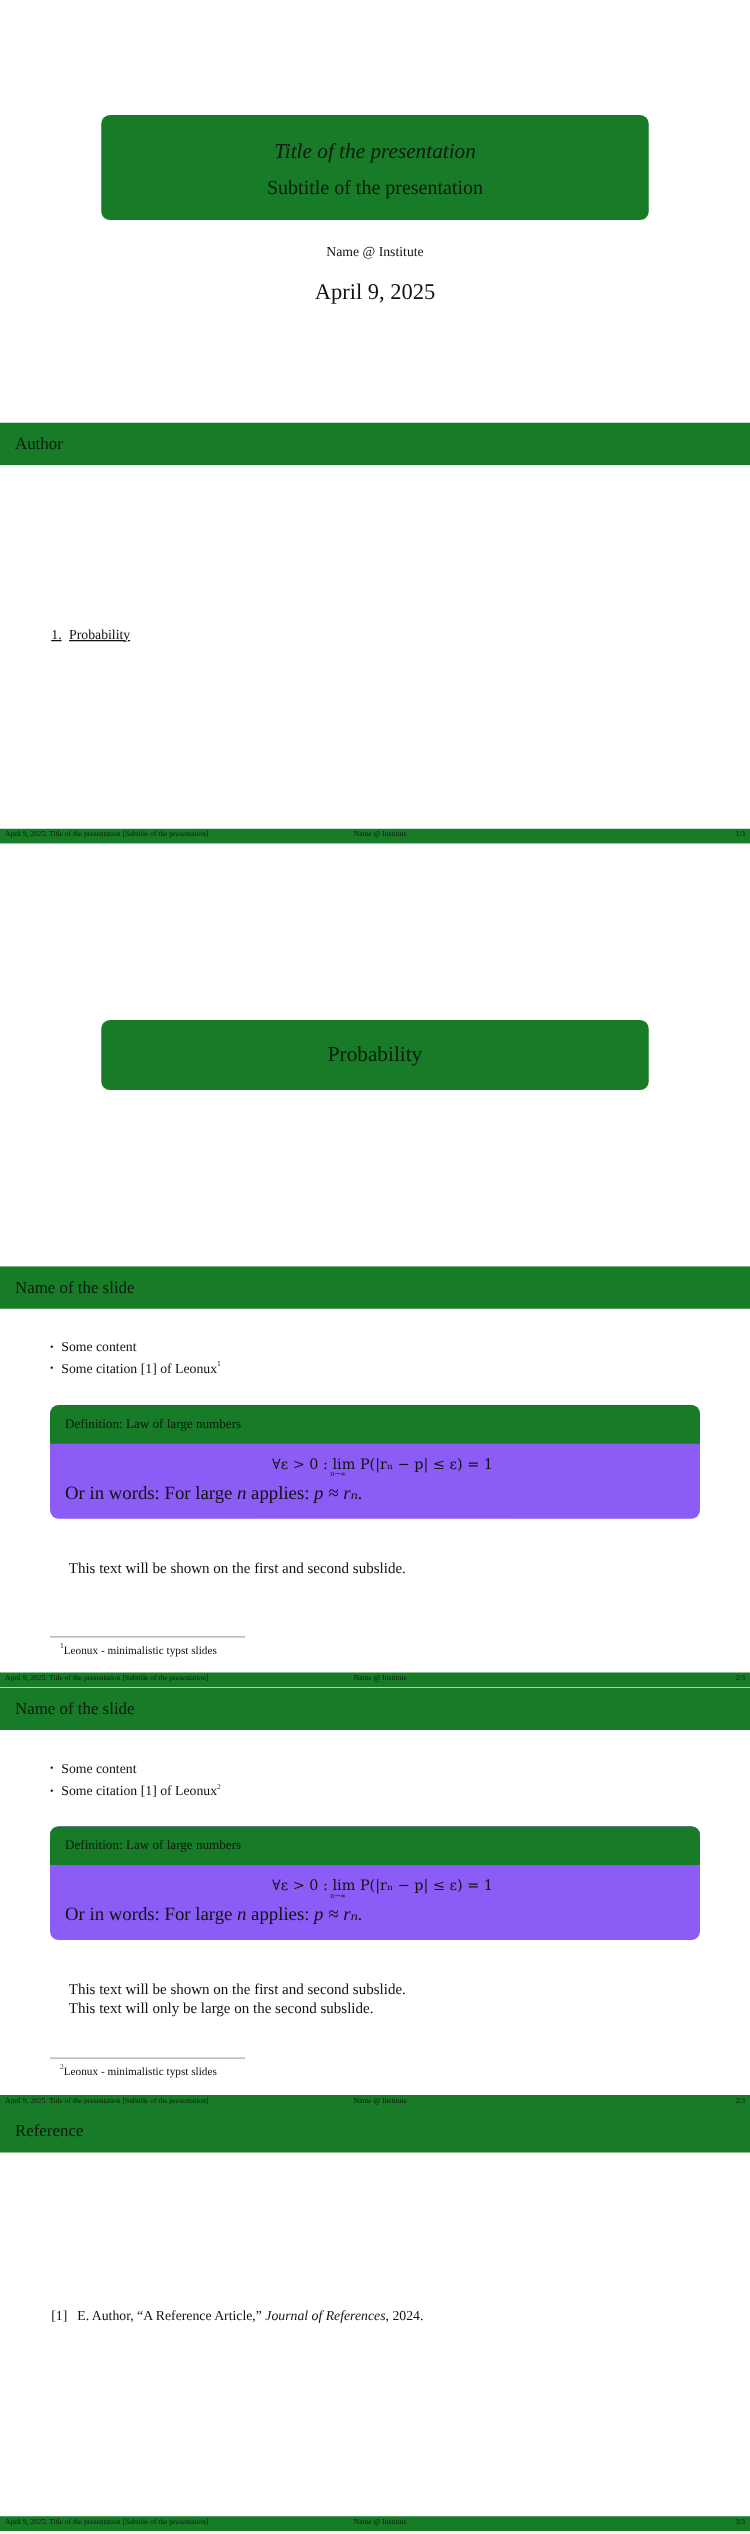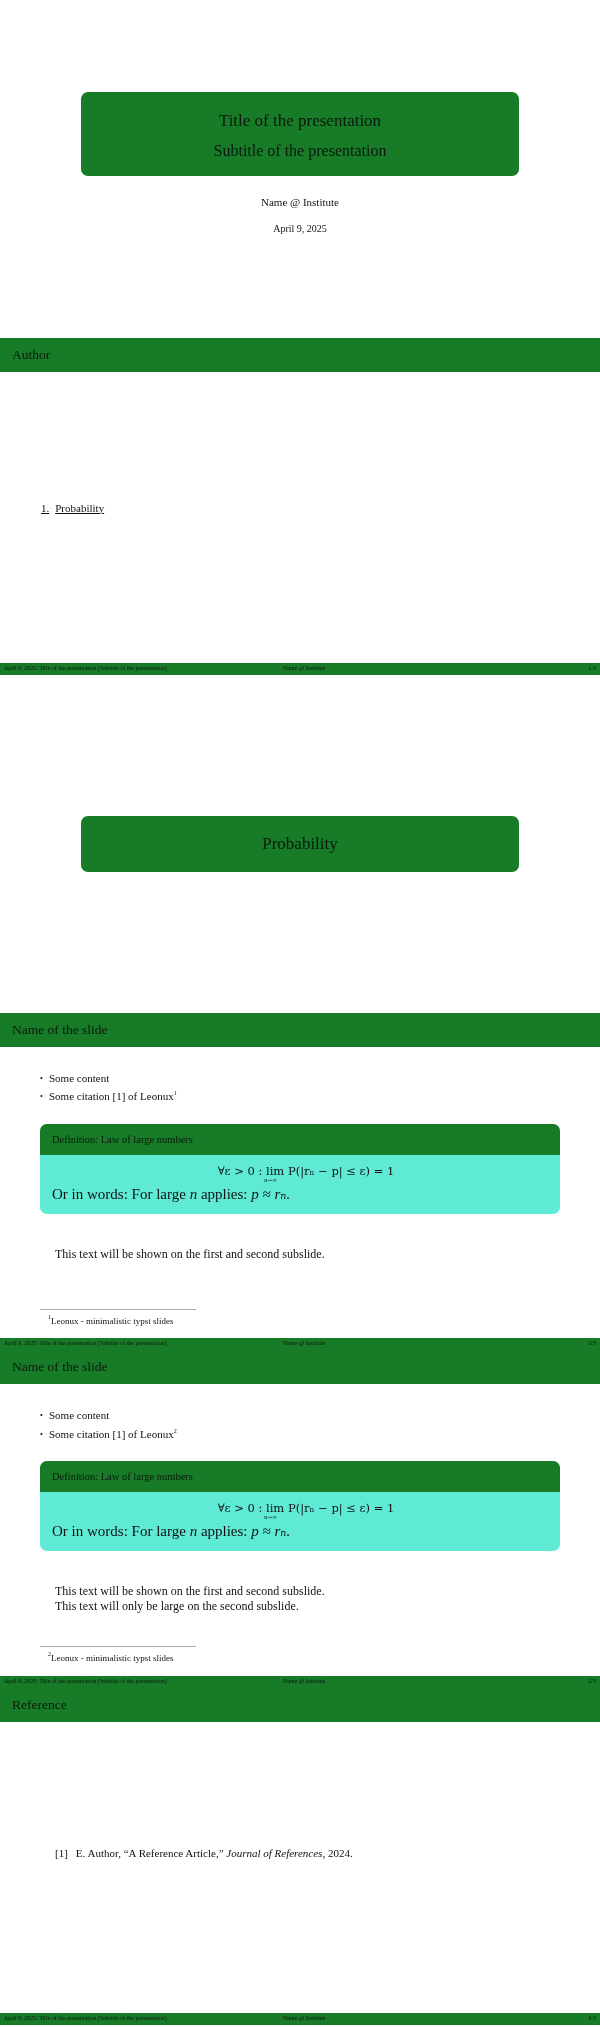--- a/index.html
+++ b/index.html
@@ -3,24 +3,24 @@
 <meta charset="utf-8">
 <style>
   * { box-sizing: border-box; margin: 0; padding: 0; }
   html, body { width: 600px; background: #ffffff; }
   body { font-family: "Liberation Serif", "DejaVu Serif", serif; color: #111; }
   .slide { position: relative; width: 600px; height: 337.5px; background: #fff; overflow: hidden; }
   .green { background: #177b28; }
 
   
   .title-box { position: absolute; left: 81px; top: 92px; width: 438px; height: 84px; border-radius: 7px; text-align: center; }
-  .title-box .t { font-size: 17px; margin-top: 19px; color: #0b1a0d; }
+  .title-box .t { font-size: 17px; margin-top: 19px; color: #0b1a0d; font-style: italic; }
   .title-box .s { font-size: 16px; margin-top: 11px; color: #0b1a0d; }
   .author { position: absolute; top: 196px; width: 100%; text-align: center; font-size: 11px; }
-  .date { position: absolute; top: 223px; width: 100%; text-align: center; font-size: 10px; }
+  .date { position: absolute; top: 223px; width: 100%; text-align: center; font-size: 18px; }
 
   
   .hdr { position: absolute; left: 0; top: 0; width: 100%; height: 34px; }
   .hdr span { position: absolute; left: 12px; top: 9px; font-size: 13.5px; color: #0b1a0d; }
 
   
   .ftr { position: absolute; left: 0; bottom: 0; width: 100%; height: 12px; font-size: 6px; color: #0b1a0d; }
   .ftr .l { position: absolute; left: 4px; top: 2px; }
   .ftr .c { position: absolute; left: 283px; top: 2px; }
   .ftr .r { position: absolute; right: 4px; top: 2px; }
@@ -30,32 +30,32 @@
   .toc .num { margin-right: 6px; }
 
   
   .section-box { position: absolute; left: 81px; top: 141px; width: 438px; height: 56px; border-radius: 7px; text-align: center; }
   .section-box span { display: block; margin-top: 18px; font-size: 17px; color: #0b1a0d; }
 
   
   .bullets { position: absolute; left: 40px; top: 58px; font-size: 11px; list-style: none; line-height: 14.5px; }
   .bullets li::before { content: "•"; display: inline-block; width: 9px; font-size: 8px; vertical-align: 1px; }
   sup { font-size: 6px; vertical-align: 5px; }
-  .defbox { position: absolute; left: 40px; top: 111px; width: 520px; border-radius: 7px; overflow: hidden; background: #5eead4; }
+  .defbox { position: absolute; left: 40px; top: 111px; width: 520px; border-radius: 7px; overflow: hidden; background: #8b5cf6; }
   .defbox .dh { height: 31px; font-size: 10.5px; padding: 10px 12px 0; color: #0b1a0d; }
   .defbox .formula { text-align: center; font-size: 11.5px; padding-top: 9px; height: 30px; font-family: "DejaVu Serif", serif; margin-left: 12px; }
   .defbox .formula .lim { display: inline-block; position: relative; }
   .defbox .formula .under { position: absolute; left: -2px; top: 13px; font-size: 5.5px; white-space: nowrap; }
   .defbox .words { font-size: 15px; padding: 0 12px 11px; }
   i { font-style: italic; }
   .para { position: absolute; left: 55px; font-size: 12px; line-height: 14.5px; }
   .fnline { position: absolute; left: 40px; width: 156px; border-top: 1px solid #aaa; }
   .fn { position: absolute; left: 48px; font-size: 9px; }
 
-  .ref { position: absolute; left: 55px; top: 159px; font-size: 11px; }
+  .ref { position: absolute; left: 41px; top: 159px; font-size: 11px; }
   .ref .idx { margin-right: 8px; }
 </style>
 </head>
 <body>
 
 <div class="slide">
   <div class="title-box green">
     <div class="t">Title of the presentation</div>
     <div class="s">Subtitle of the presentation</div>
   </div>

